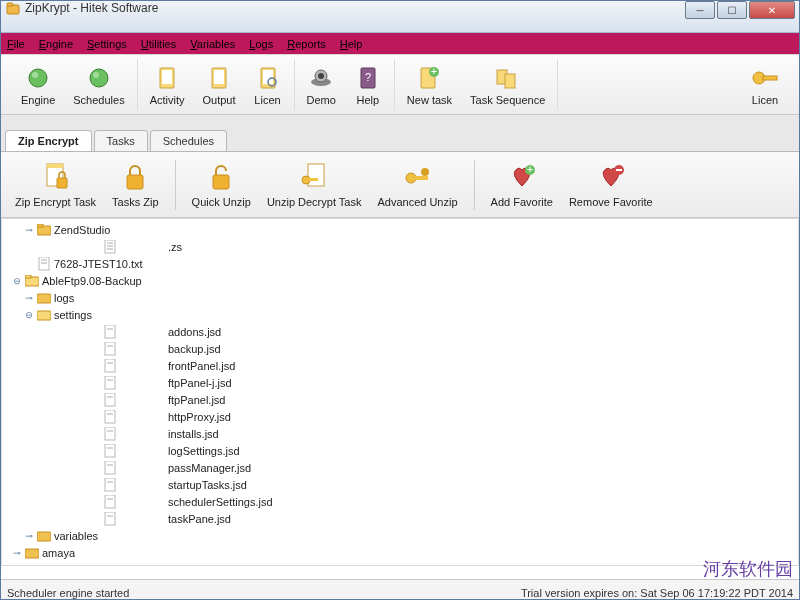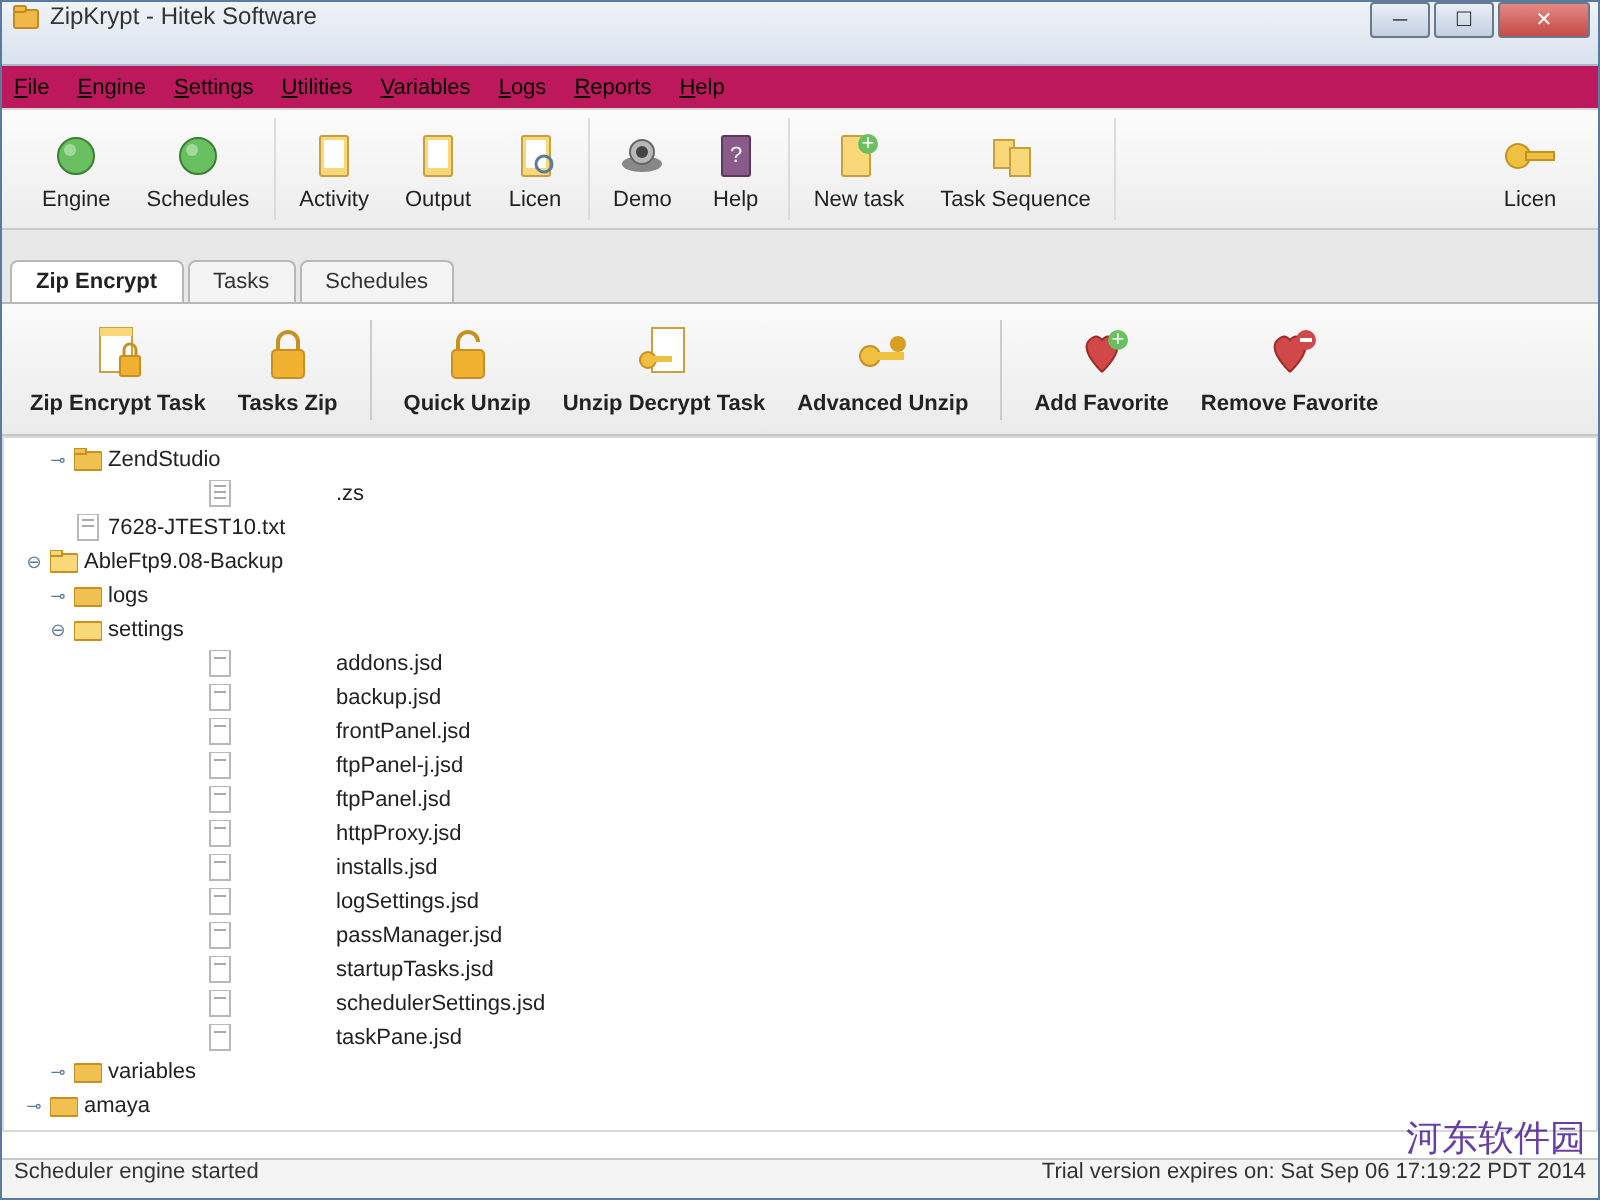--- a/index.html
+++ b/index.html
@@ -29,41 +29,41 @@
 
 
 .tabs { display: flex; border-bottom: 1px solid #b8b8b8; background: #e8e8e8; padding-top: 2px; padding-left: 4px; }
 .tab { padding: 4px 12px; background: #f4f4f4; border: 1px solid #b8b8b8; border-bottom: none; margin-right: 2px; border-radius: 4px 4px 0 0; cursor: default; color: #333; margin-top: 13px; }
 .tab.active { background: #fff; font-weight: bold; color: #222; position: relative; z-index: 1; }
 
 
 .toolbar2 { height: 66px; background: linear-gradient(to bottom, #fafafa, #ebebeb); display: flex; align-items: center; padding: 4px 6px; border-bottom: 1px solid #c8c8c8; }
 .tbtn2 { display: flex; flex-direction: column; align-items: center; justify-content: center; gap: 4px; padding: 4px 8px; cursor: default; }
 .tbtn2 .ico { width: 30px; height: 30px; display: flex; align-items: center; justify-content: center; }
-.tbtn2 .lbl { font-size: 11px; color: #222; font-weight: bold; }
+.tbtn2 .lbl { font-size: 11px; color: #222; font-weight: normal; }
 .sep { width: 1px; background: #ccc; height: 50px; margin: 0 8px; }
 
 
 .tree-area { height: 348px; overflow: auto; background: #fff; border: 1px solid #d8d8d8; margin: 0; position: relative; }
 .tree { padding: 2px 4px; }
 .node { display: flex; align-items: center; height: 17px; position: relative; }
 .node .expander { width: 10px; text-align: center; color: #5a7aa0; cursor: default; font-size: 9px; }
 .node .nicon { width: 16px; height: 14px; margin: 0 2px; display: inline-flex; align-items: center; justify-content: center; }
 .node .nlabel { color: #222; }
 .ind1 { padding-left: 18px; }
 .ind2 { padding-left: 36px; gap: 48px; }
 
 
 .tree-area::-webkit-scrollbar { width: 16px; }
 .tree-area::-webkit-scrollbar-track { background: #f0f0f0; border-left: 1px solid #d8d8d8; }
 .tree-area::-webkit-scrollbar-thumb { background: linear-gradient(to right, #e4eaf2, #c8d4e2); border: 1px solid #9bb0c8; border-radius: 2px; }
 .tree-area::-webkit-scrollbar-button { height: 16px; background: #e8eef6; border: 1px solid #9bb0c8; }
 
 
-.statusbar { height: 20px; background: #f4f4f4; border-top: 1px solid #c8c8c8; display: flex; align-items: flex-start; padding: 0 6px; font-size: 11px; color: #333; position: absolute; bottom: 0; left: 0; right: 0; }
+.statusbar { height: 20px; background: #f4f4f4; border-top: 1px solid #c8c8c8; display: flex; align-items: flex-end; padding: 0 6px; font-size: 11px; color: #333; position: absolute; bottom: 0; left: 0; right: 0; }
 .statusbar .right { margin-left: auto; }
 
 
 .watermark { position: absolute; right: 6px; bottom: 18px; color: #4c1d95; font-size: 18px; font-family: Arial; opacity: 0.85; pointer-events: none; }
 
 
 .folder-ico { width: 14px; height: 12px; }
 .file-ico { width: 12px; height: 14px; }
 </style>
 </head>

